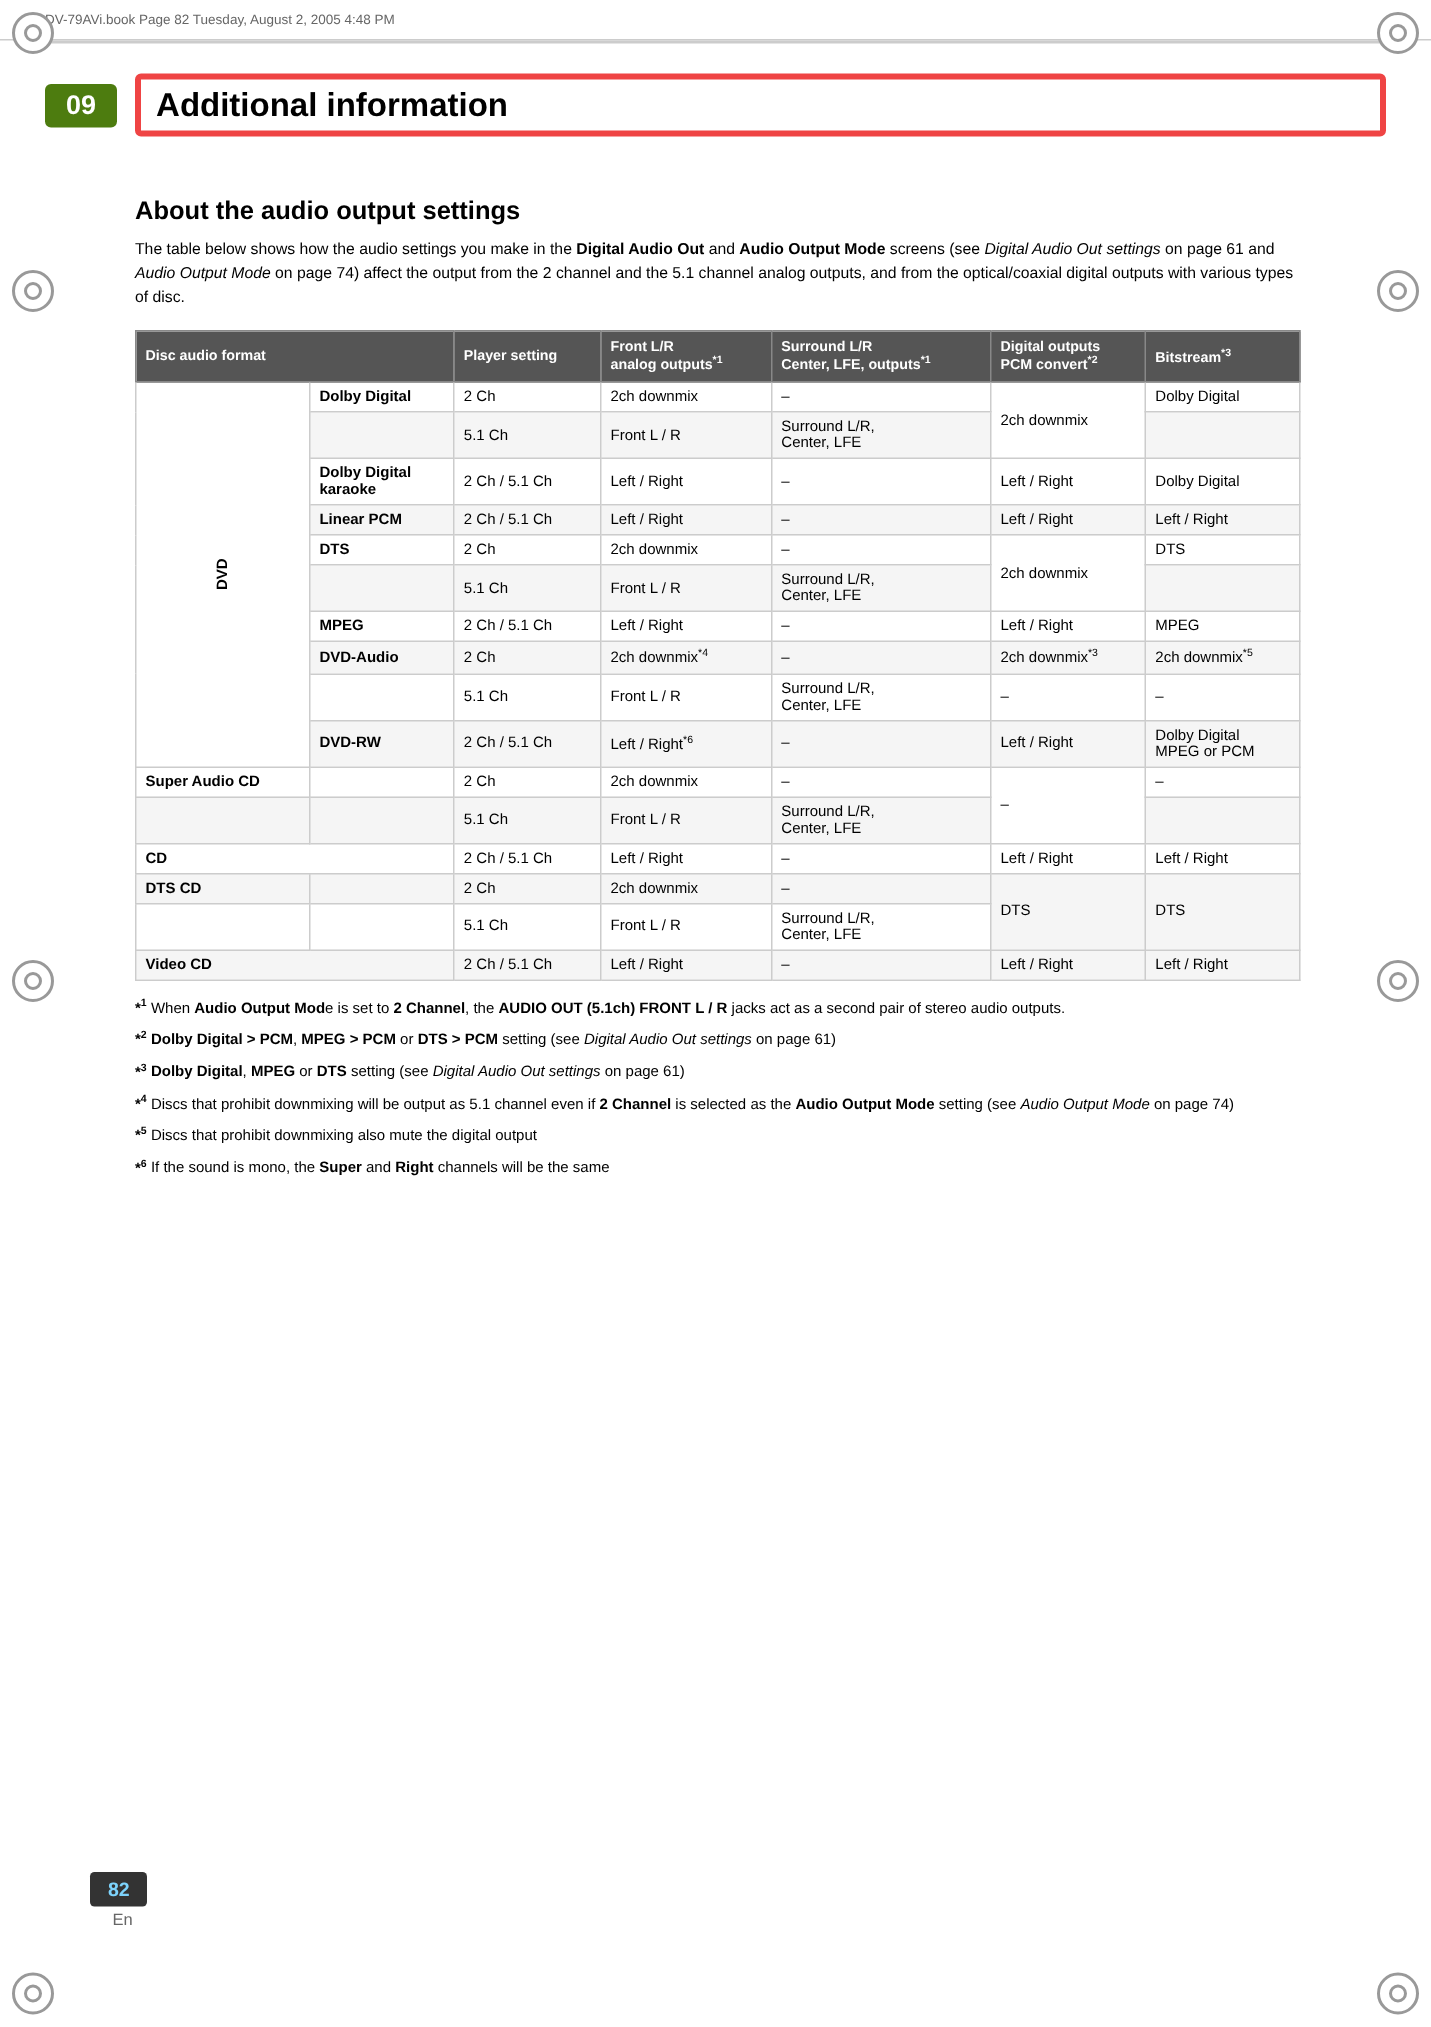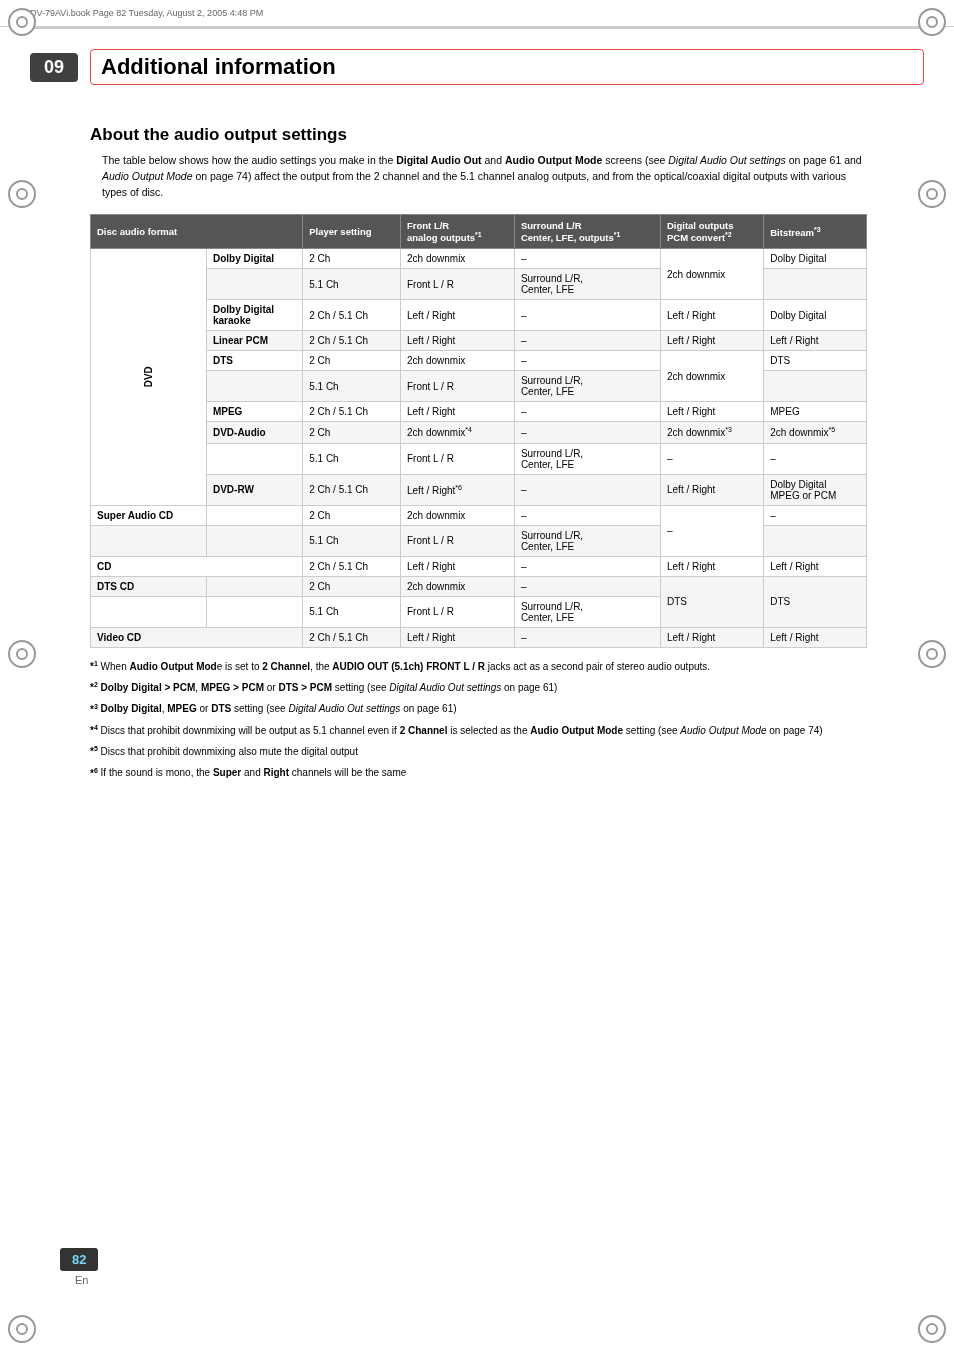--- a/index.html
+++ b/index.html
@@ -34,35 +34,35 @@
     }
 
     
     .section-title-block {
       display: flex;
       align-items: center;
       margin: 20px 30px 10px 30px;
     }
 
     .section-number-badge {
-      background: #404040;
+      background: #4d7c0f;
       color: #fff;
       font-size: 18px;
       font-weight: bold;
       padding: 4px 14px;
       border-radius: 4px;
       margin-right: 12px;
       display: inline-block;
     }
 
     .section-title-text {
       font-size: 22px;
       font-weight: bold;
       color: #000;
-      border: 1px solid #ef4444;
+      border: 4px solid #ef4444;
       border-radius: 4px;
       padding: 4px 20px 4px 10px;
       flex: 1;
     }
 
     
     .main-content {
       padding: 10px 87px 20px 90px;
     }
 
@@ -71,21 +71,20 @@
       font-weight: bold;
       margin-bottom: 8px;
       margin-top: 20px;
     }
 
     .intro-text {
       font-size: 10.5px;
       line-height: 1.5;
       margin-bottom: 14px;
       color: #000;
-      margin-left: 12px;
     }
 
     
     .audio-table {
       width: 100%;
       border-collapse: collapse;
       font-size: 10px;
       margin-bottom: 10px;
     }
 

